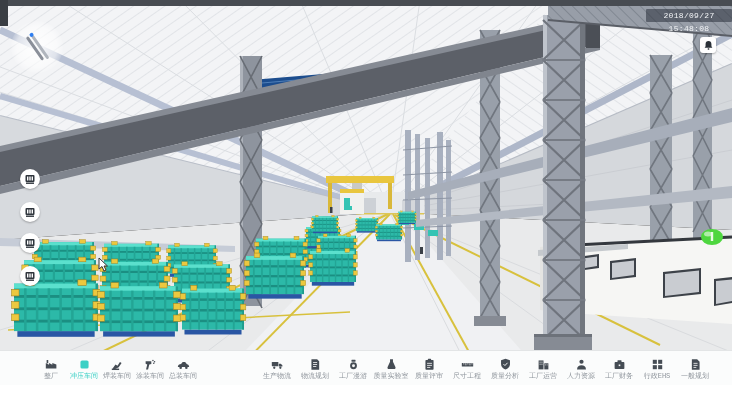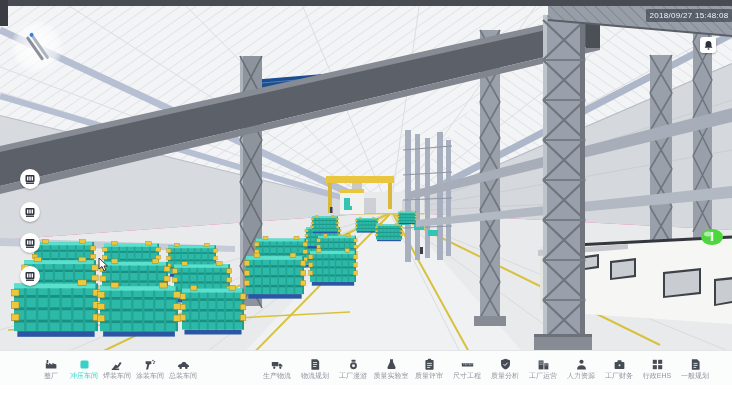--- a/index.html
+++ b/index.html
@@ -1,17 +1,17 @@
 <!DOCTYPE html>
 <html><head>
 <meta charset="utf-8">
 <style>
   html,body{margin:0;padding:0;}
-  .stage{position:relative;width:732px;height:385px;overflow:hidden;background:#ec4899;
-         font-family:Liberation Sans, sans-serif;}
+  .stage{position:relative;width:732px;height:385px;overflow:hidden;background:#000000;
+         font-family:Liberation Mono, monospace;}
   .scene{position:absolute;left:0;top:0;width:732px;height:372px;}
   
   .timestamp{position:absolute;left:646px;top:9px;width:86px;height:13px;line-height:13px;
     background:rgba(42,48,58,.55);color:#f2f4f6;font-size:8px;text-align:center;
     letter-spacing:.3px;border-radius:1px;}
   .bell-btn{position:absolute;left:700px;top:37px;width:16px;height:16px;background:#fff;
     border-radius:3px;box-shadow:0 1px 2px rgba(0,0,0,.3);display:flex;align-items:center;justify-content:center;}
   .compass{position:absolute;left:11px;top:21px;width:52px;height:52px;border-radius:50%;
     background:radial-gradient(circle,rgba(255,255,255,.95) 0%,rgba(255,255,255,.55) 55%,rgba(255,255,255,0) 75%);}
   .circle-btn{position:absolute;left:20px;width:20px;height:20px;border-radius:50%;background:#fff;

